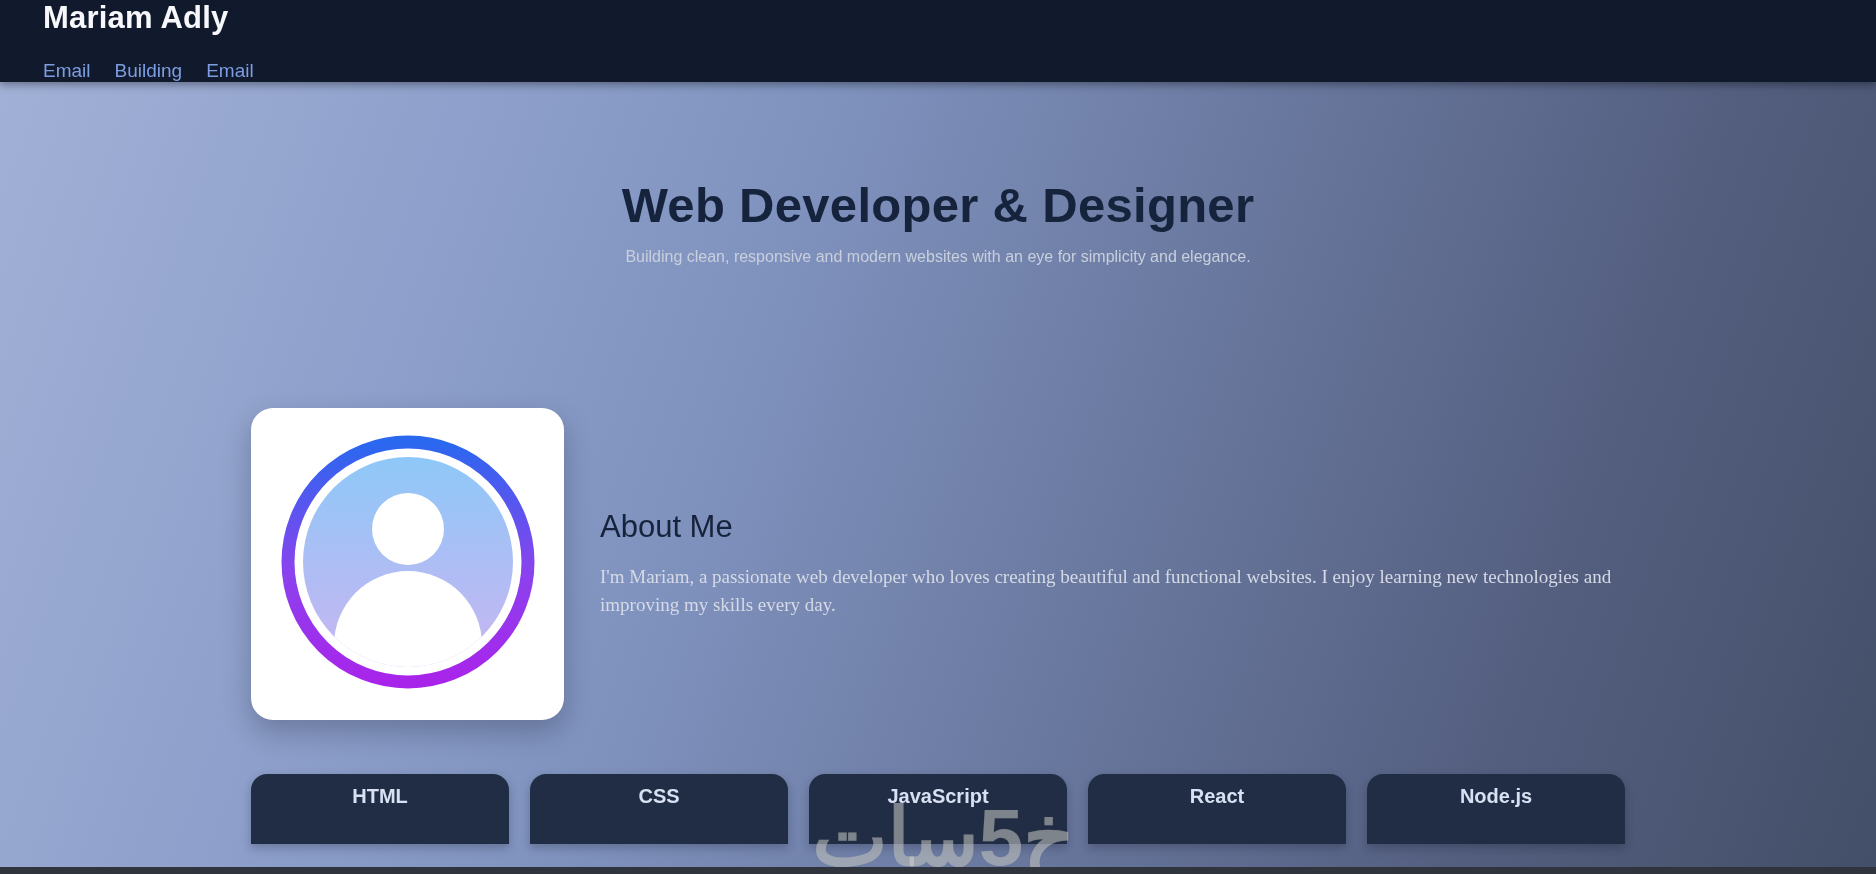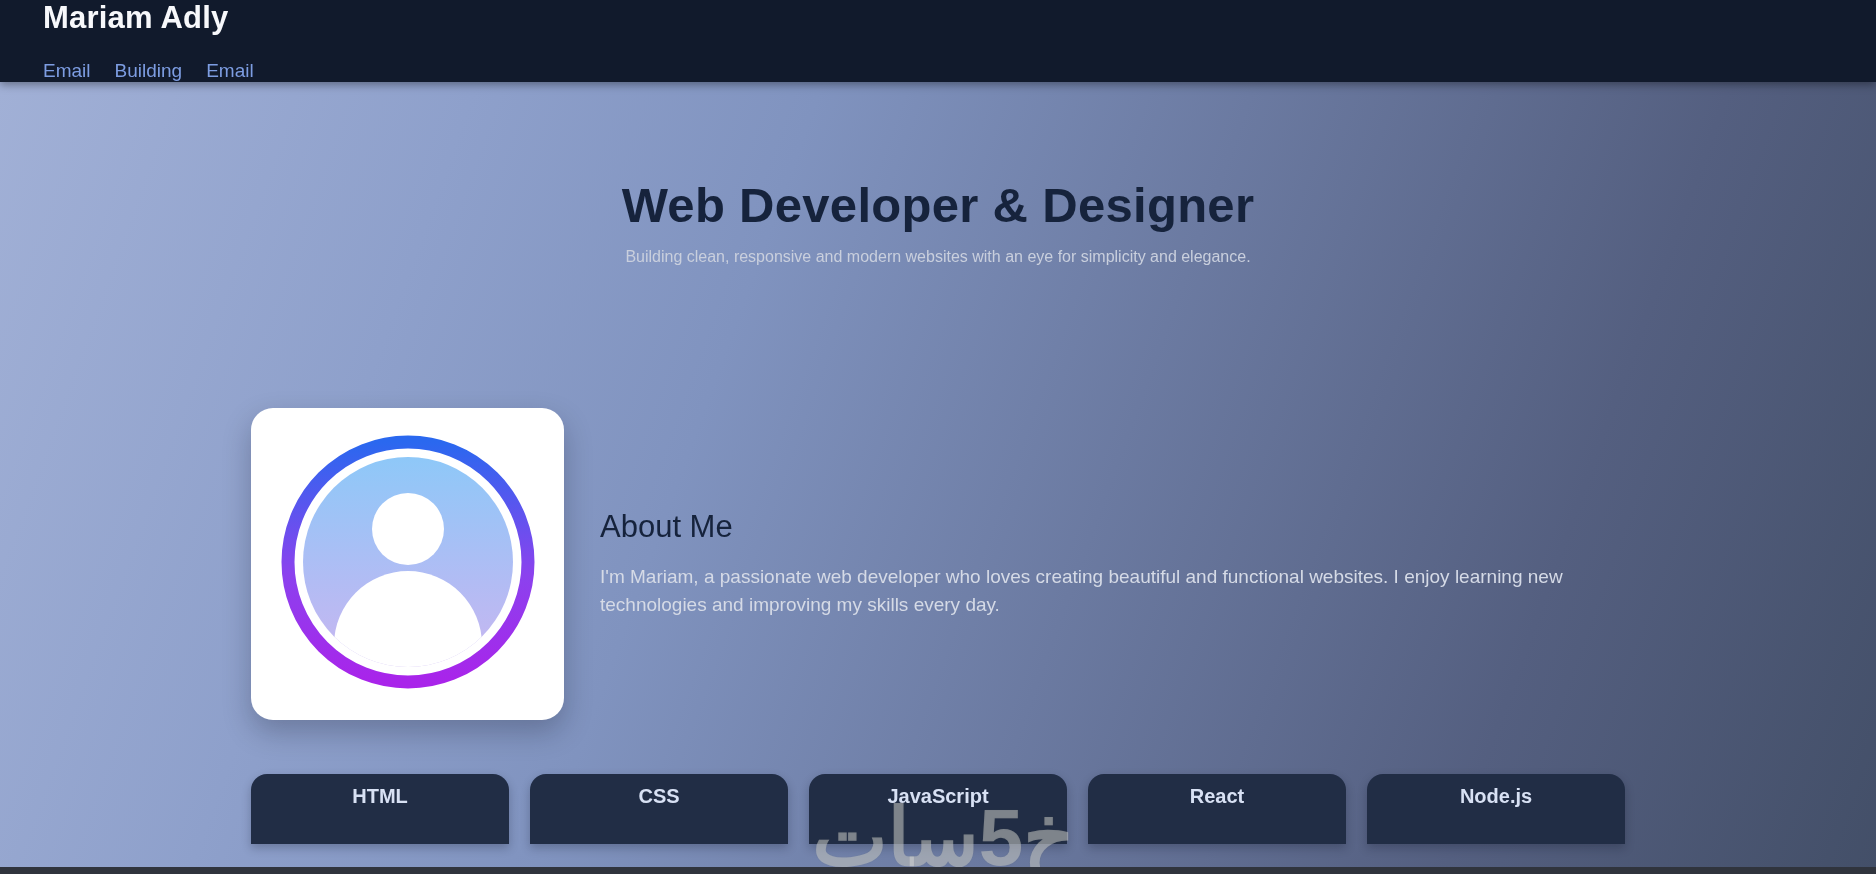--- a/index.html
+++ b/index.html
@@ -90,20 +90,21 @@
     font-size: 31px;
     font-weight: normal;
     color: #16233c;
     margin-bottom: 18px;
   }
   .about-text {
     font-size: 19px;
     line-height: 1.45;
     color: #d5dae6;
     max-width: 1020px;
+    font-family: Liberation Serif, serif;
   }
 
   
   .skills-section { margin-top: 54px; }
   .skills-heading {
     font-size: 31px;
     font-weight: bold;
     color: #16233c;
   }
   .skills-row {

